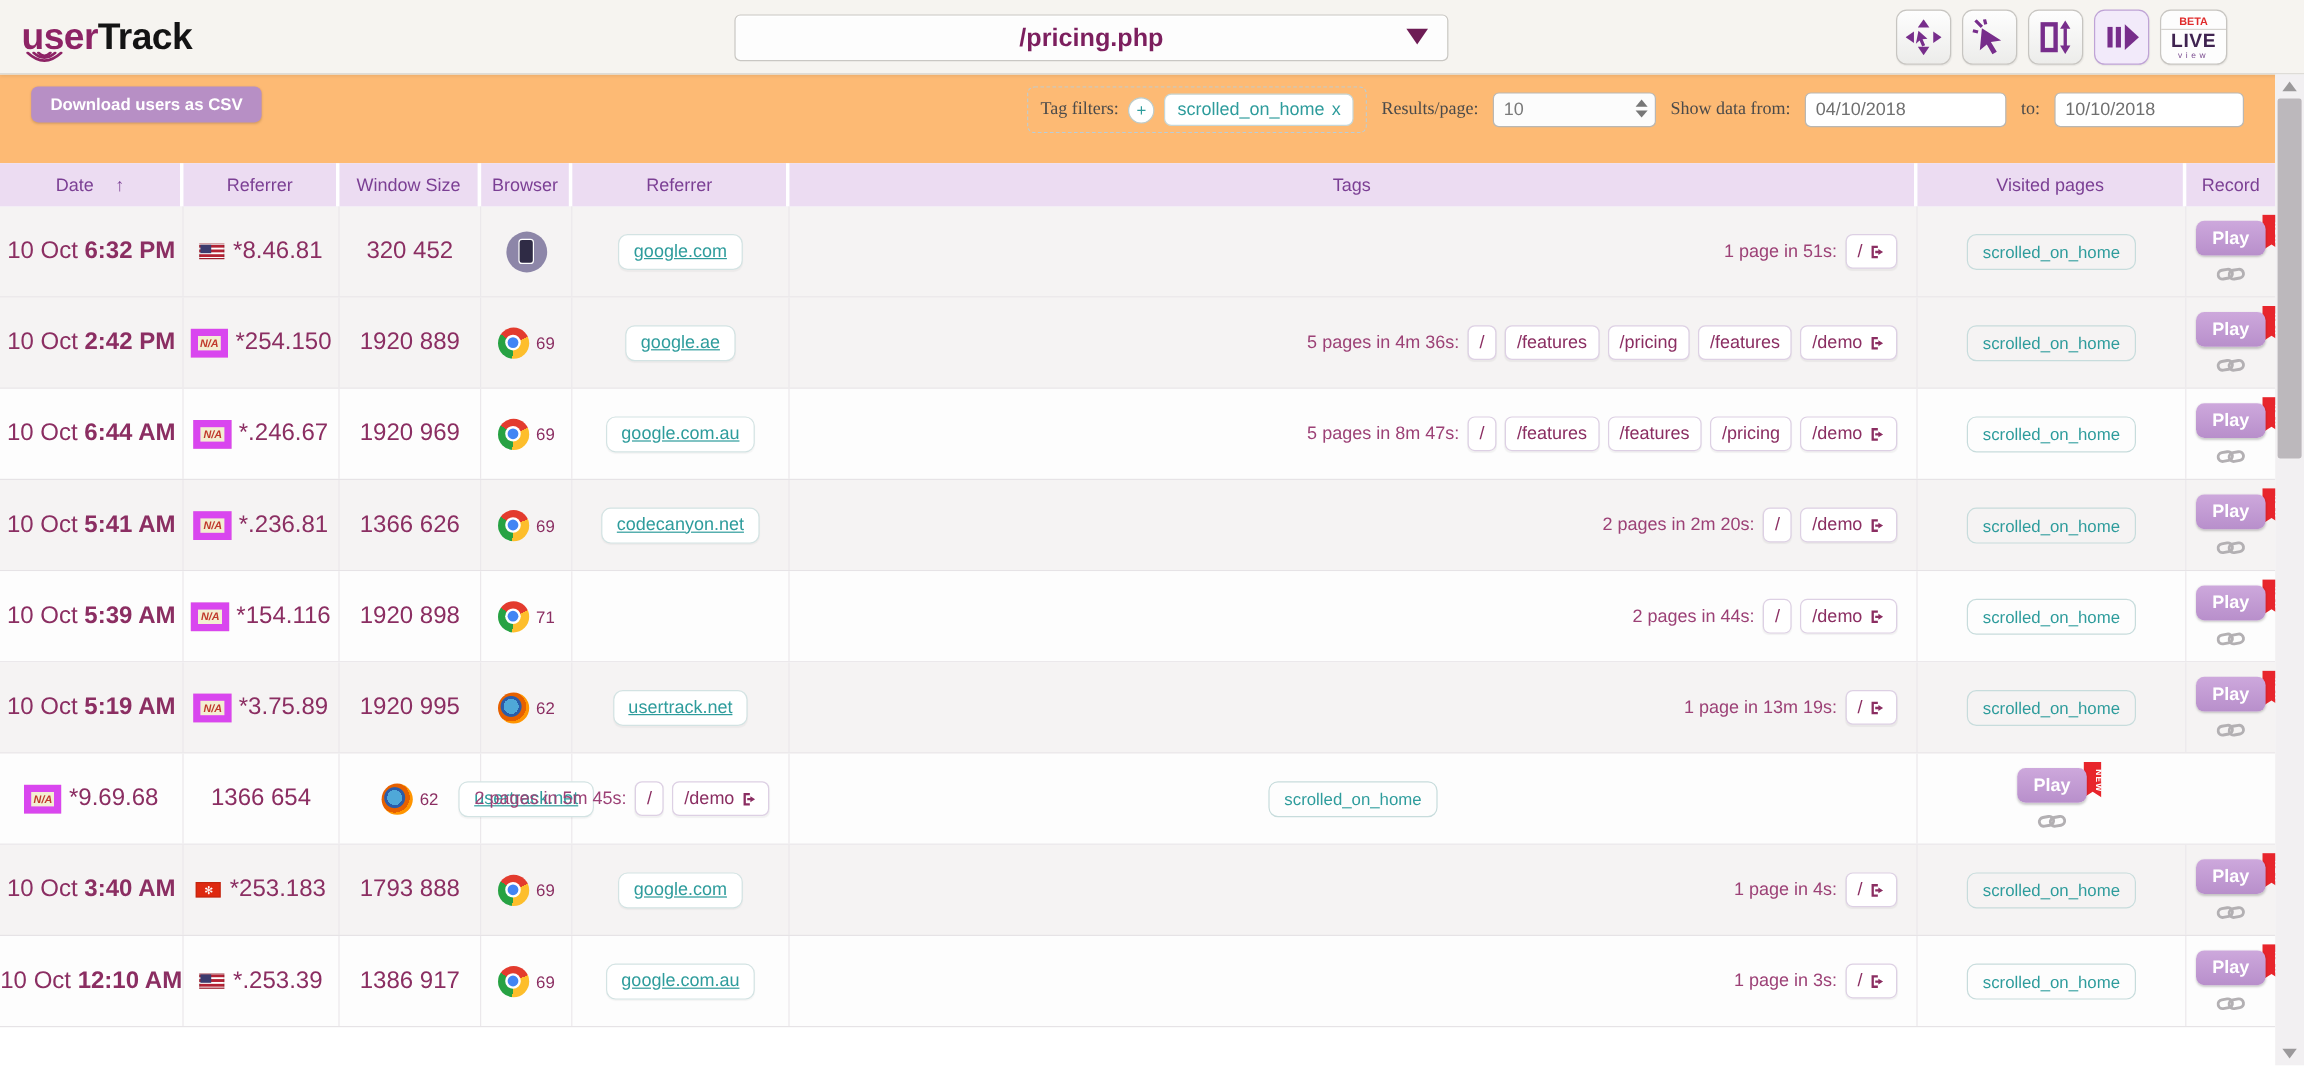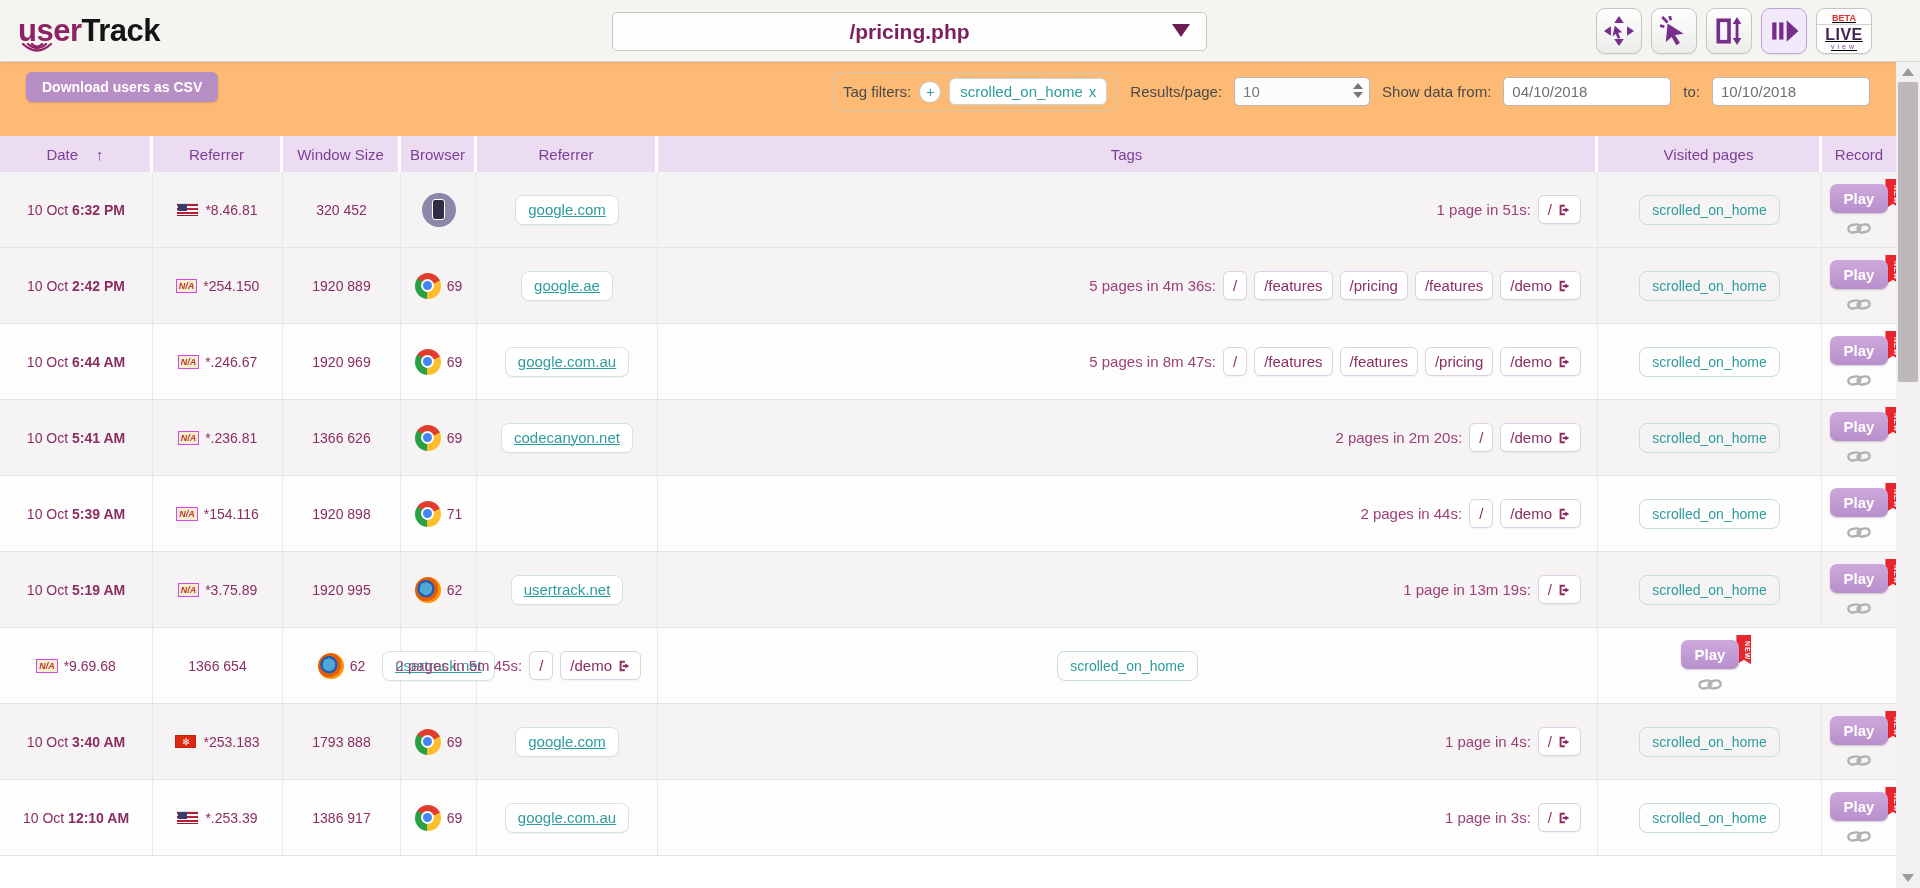--- a/index.html
+++ b/index.html
@@ -19,21 +19,21 @@
 
   .page-selector{ position:absolute; left:612px; top:12px; width:595px; height:39px;
                   background:#fdfdfd; border:1px solid #c9c7c3; border-radius:5px;
                   display:flex; align-items:center; justify-content:center; cursor:pointer;
                   box-shadow:inset 0 1px 0 #fff; }
   .page-selector .sel-text{ color:#7c1f5e; font-weight:bold; font-size:21px;text-align:right; }
   .page-selector .sel-caret{ position:absolute; right:16px; top:11px; width:0; height:0;
                   border-left:9px solid transparent; border-right:9px solid transparent;
                   border-top:13px solid #6e1c55; }
 
-  .toolbar{ position:absolute; right:48px; top:8px; display:flex; gap:9px;text-decoration:underline; }
+  .toolbar{ position:absolute; right:64px; top:8px; display:flex; gap:9px; }
   .tool-btn{ width:46px; height:46px; border:1px solid #c7c5c1; border-radius:9px;
              background:linear-gradient(#fefefe,#ececea); display:flex; align-items:center;
              justify-content:center; cursor:pointer; box-shadow:0 1px 1px rgba(0,0,0,.06); }
   .tool-btn.active{ background:#f2eafa; border-color:#bfa3d6; }
   .tool-btn svg{ display:block; }
   .tool-btn svg .p{ fill:#772d8b; }
   .tool-btn svg .s{ stroke:#772d8b; fill:none; }
   .live-btn{ width:56px; background:#fdfdfd; flex-direction:column; padding:2px 0; }
   .live-beta{ color:#e02b2b; font-size:9px; font-weight:bold; border-bottom:1px solid #d5d3cf;
               width:100%; text-align:center; padding-bottom:1px; }
@@ -67,21 +67,21 @@
 
   
   .filters{ height:74px; background:#fdba74; display:flex; justify-content:space-between;
             align-items:flex-start; padding:10px 26px 0 26px; }
   .csv-btn{ background:#b78fc5; color:#fff; font-weight:bold; font-size:14px;
             border:none; border-radius:6px; padding:7px 16px; cursor:pointer;
             box-shadow:0 1px 2px rgba(0,0,0,.15); }
   .filters-right{ display:flex; align-items:center; gap:12px; }
   .tag-filter-group{ border:1px dashed #b9cdd8; border-radius:6px; padding:5px 10px;
                      display:flex; align-items:center; gap:8px; }
-  .lbl{ color:#4a4a4a; font-size:15px; }
+  .lbl{ color:#4a4a4a; font-size:15px;font-family:Liberation Serif, serif; }
   .add-tag-btn{ width:22px; height:22px; border:1px solid #bccccc; border-radius:50%;
                 color:#2e9c9c; font-size:14px; background:#fff; display:flex;
                 align-items:center; justify-content:center; cursor:pointer; }
   .tag-chip-filter{ border:1px solid #c6d6d6; border-radius:6px; padding:4px 10px;
                     color:#2e9c9c; font-size:15px; background:#fff; cursor:pointer; }
   .tag-chip-filter .rm{ margin-left:6px; }
   .select-box{ width:136px; height:29px; border:1px solid #b9b7b3; border-radius:5px;
                background:#fcfcfc; display:flex; align-items:center; padding:0 8px;
                color:#7a7a7a; font-size:15px; position:relative; cursor:pointer; }
   .select-box .steppers{ position:absolute; right:6px; top:5px; display:flex;
@@ -101,21 +101,21 @@
                 display:flex; align-items:center; justify-content:center;
                 border-right:3px solid #fff; cursor:pointer; }
   .thead .cell:last-child{ border-right:none; }
   .sort-arrow{ margin-left:18px; font-size:15px; }
 
   .row{ height:76px; border-bottom:1px solid #e6e3e6; background:#fdfdfd; }
   .row.shade{ background:#f5f3f3; }
   .row .cell{ display:flex; align-items:center; justify-content:center;
               border-right:1px solid #ebe8eb; overflow:visible; }
   .row .cell:last-child{ border-right:none; }
-  .c-magenta{ color:#8b2e62; font-size:14px; }
+  .c-magenta{ color:#8b2e62; font-size:20px; }
   .c-visits{ justify-content:flex-end !important; padding-right:16px; gap:7px; }
   .visit-summary{ color:#9c4176; font-size:15px; white-space:nowrap; }
   .page-chip{ background:#fff; border:1px solid #ddd0e4; border-radius:6px; padding:5px 9px;
               color:#8b2e62; font-size:15px; display:flex; align-items:center; gap:5px;
               box-shadow:0 1px 1px rgba(0,0,0,.05); cursor:pointer; white-space:nowrap; }
   .exit-ic{ width:14px; height:14px; }
   .exit-ic path{ fill:#8b2e62; }
   .ref-chip{ border:1px solid #d3e3e3; border-radius:8px; padding:5px 12px; background:#fff;
              box-shadow:0 1px 1px rgba(0,0,0,.04); }
   .ref-chip a{ color:#2e9c9c; font-size:15px; text-decoration:underline; cursor:pointer; }
@@ -124,21 +124,21 @@
 
   .flag{ display:inline-block; width:21px; height:13px; margin-right:7px;
          border:1px solid rgba(0,0,0,.12); position:relative; flex:none; }
   .flag-us{ background:repeating-linear-gradient(180deg,#b22234 0 2px,#fff 2px 4px); }
   .flag-us::after{ content:""; position:absolute; left:0; top:0; width:9px; height:7px;
                    background:#3c3b6e; }
   .flag-hk{ background:#de2910; color:#fff; font-size:9px; line-height:12px;
             text-align:center; }
   .flag-na{ display:inline-block; background:#f3eed2; color:#c0392b; font-weight:bold;
             font-style:italic; font-size:9px; padding:1px 2px; margin-right:6px;
-            border:1px solid #d946ef; flex:none; }
+            border:6px solid #d946ef; flex:none; }
 
   .bicon{ width:26px; height:26px; border-radius:50%; position:relative; flex:none; }
   .bicon.chrome{ background:conic-gradient(from 65deg,#fdbe2c 0 120deg,#27a243 120deg 240deg,#e33b2e 240deg 360deg); }
   .bicon.chrome::before{ content:""; position:absolute; left:6.5px; top:6.5px; width:13px;
         height:13px; border-radius:50%; background:#fff; }
   .bicon.chrome::after{ content:""; position:absolute; left:8.5px; top:8.5px; width:9px;
         height:9px; border-radius:50%; background:#4285f4; }
   .bicon.firefox{ background:radial-gradient(circle at 42% 45%, #4fa8d8 0 30%, #2a5caa 30% 40%,
         #e66000 44% 60%, #ff9500 60% 82%, #d95b00 100%); }
   .bver{ color:#8b2e62; font-size:14px; margin-left:6px; }

